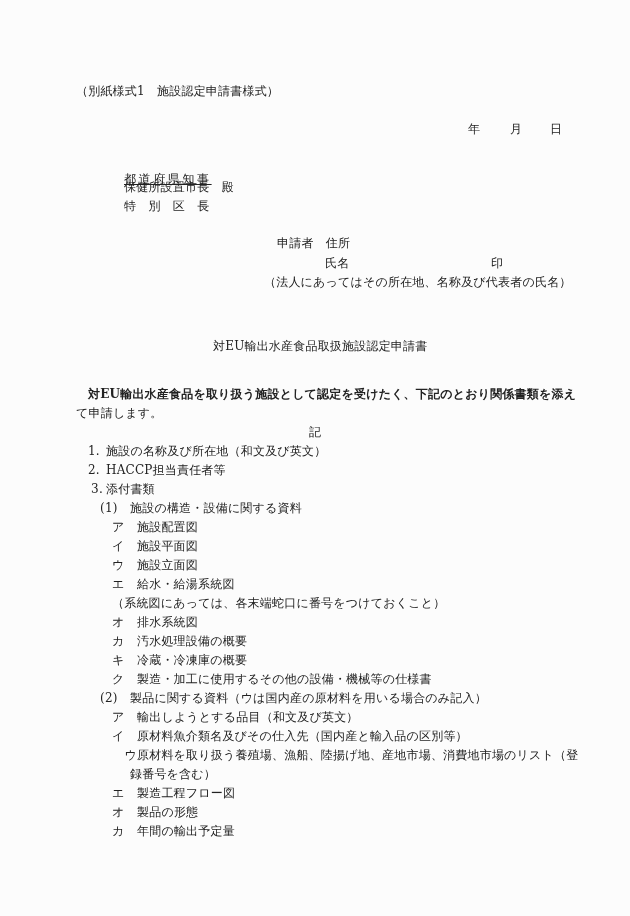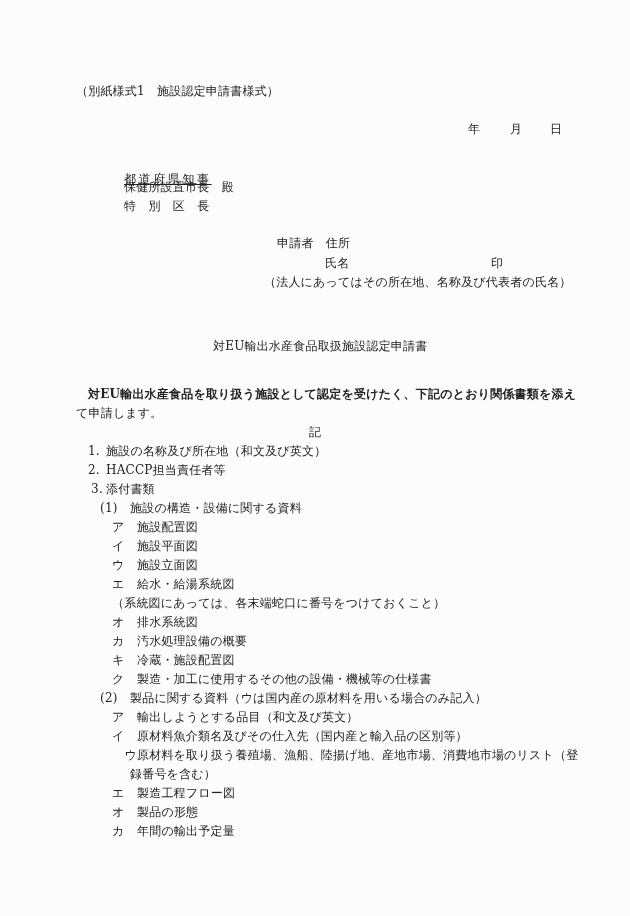--- a/index.html
+++ b/index.html
@@ -76,21 +76,21 @@
   <span style="display:inline-block;width:25px;">エ</span><span>給水・給湯系統図</span>
 </div>
 <div class="line" style="left:112px; top:596px;">（系統図にあっては、各末端蛇口に番号をつけておくこと）</div>
 <div class="line" style="left:112px; top:615px;">
   <span style="display:inline-block;width:25px;">オ</span><span>排水系統図</span>
 </div>
 <div class="line" style="left:112px; top:634px;">
   <span style="display:inline-block;width:25px;">カ</span><span>汚水処理設備の概要</span>
 </div>
 <div class="line" style="left:112px; top:653px;">
-  <span style="display:inline-block;width:25px;">キ</span><span>冷蔵・施設配置図</span>
+  <span style="display:inline-block;width:25px;">キ</span><span>冷蔵・冷凍庫の概要</span>
 </div>
 <div class="line" style="left:112px; top:672px;">
   <span style="display:inline-block;width:25px;">ク</span><span>製造・加工に使用するその他の設備・機械等の仕様書</span>
 </div>
 
 <div class="line" style="left:100px; top:691px;">
   <span style="display:inline-block;width:30px;">(2)</span><span>製品に関する資料（ウは国内産の原材料を用いる場合のみ記入）</span>
 </div>
 <div class="line" style="left:112px; top:710px;">
   <span style="display:inline-block;width:25px;">ア</span><span>輸出しようとする品目（和文及び英文）</span>

